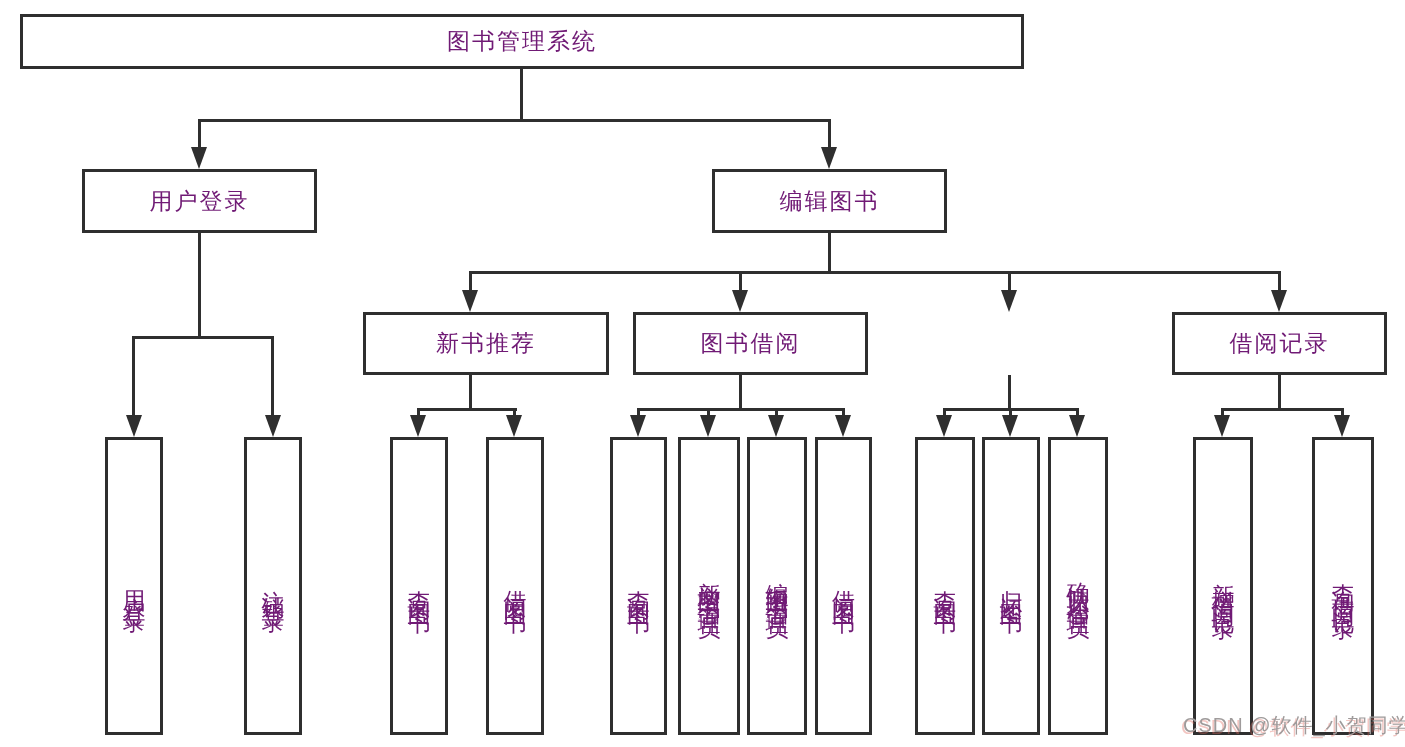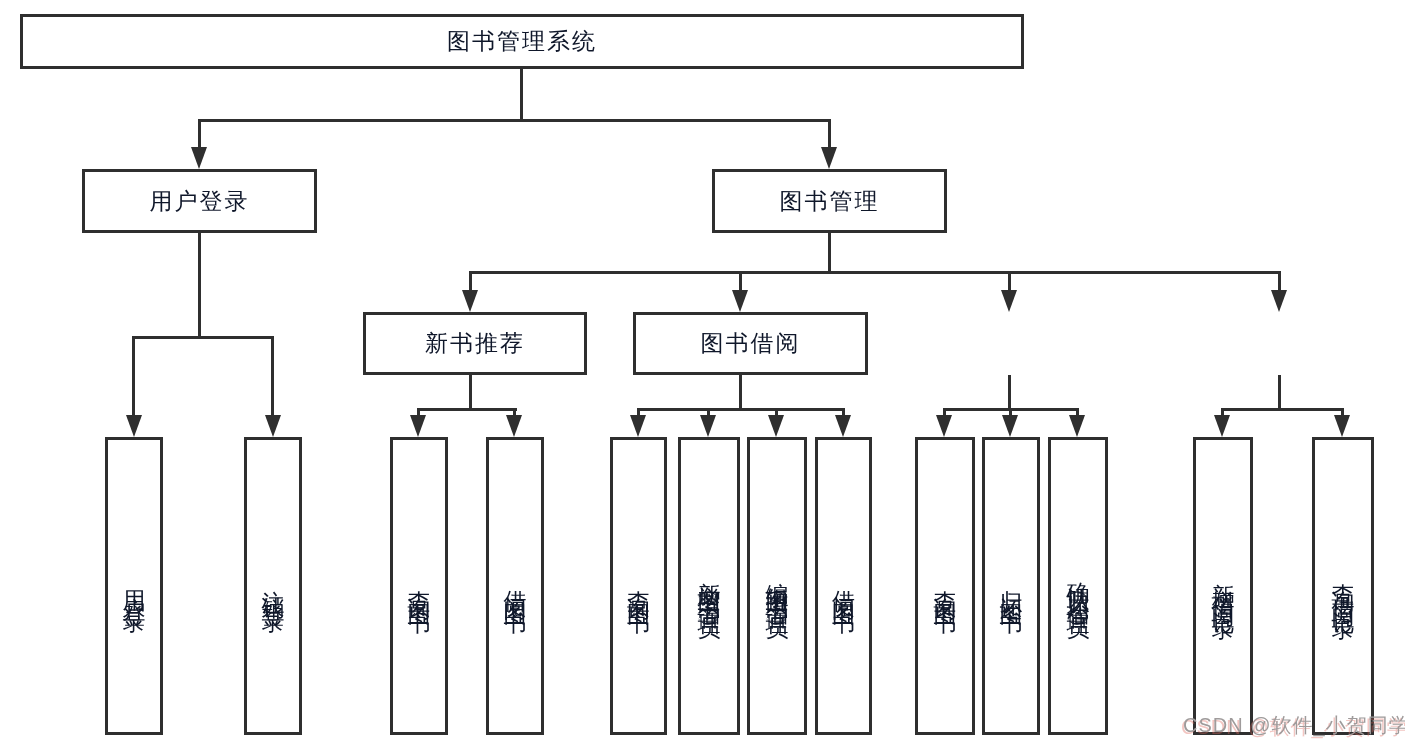--- a/index.html
+++ b/index.html
@@ -3,21 +3,21 @@
 <meta charset="utf-8">
 <style>
   html,body{margin:0;padding:0;background:#ffffff;}
   #canvas{
     position:relative;width:1405px;height:747px;background:#ffffff;overflow:hidden;
     font-family:"Liberation Sans","DejaVu Sans",sans-serif;color:#333333;
   }
   .box{
     position:absolute;box-sizing:border-box;border:3px solid #2f2f2f;background:#ffffff;
     display:flex;align-items:center;justify-content:center;
-    font-size:23px;letter-spacing:2px;color:#0f172a;white-space:nowrap;
+    font-size:23px;letter-spacing:2px;color:#701a75;white-space:nowrap;
   }
   .vbox{letter-spacing:0;}
   .vbox span{
     writing-mode:vertical-rl;text-orientation:mixed;
     font-size:23px;letter-spacing:7px;line-height:1;white-space:nowrap;
   }
   .hl{position:absolute;height:3px;background:#2f2f2f;}
   .vl{position:absolute;width:3px;background:#2f2f2f;}
   .arw{
     position:absolute;width:0;height:0;
@@ -96,28 +96,31 @@
   <div class="arw" style="left:1334px;top:415px"></div>
 
   <div class="box" style="left:20px;top:14px;width:1004px;height:55px">
     <span>图书管理系统</span>
   </div>
 
   <div class="box" style="left:82px;top:169px;width:235px;height:64px">
     <span>用户登录</span>
   </div>
   <div class="box" style="left:712px;top:169px;width:235px;height:64px">
-    <span>图书管理</span>
+    <span>编辑图书</span>
   </div>
 
-  <div class="box" style="left:363px;top:312px;width:224px;height:63px">
+  <div class="box" style="left:363px;top:312px;width:246px;height:63px">
     <span>新书推荐</span>
   </div>
   <div class="box" style="left:633px;top:312px;width:235px;height:63px">
     <span>图书借阅</span>
+  </div>
+  <div class="box" style="left:1172px;top:312px;width:215px;height:63px">
+    <span>借阅记录</span>
   </div>
 
   <div class="box vbox" style="left:105px;top:437px;width:58px;height:298px">
     <span>用户登录</span>
   </div>
   <div class="box vbox" style="left:244px;top:437px;width:58px;height:298px">
     <span>注销登录</span>
   </div>
 
   <div class="box vbox" style="left:390px;top:437px;width:58px;height:298px">

